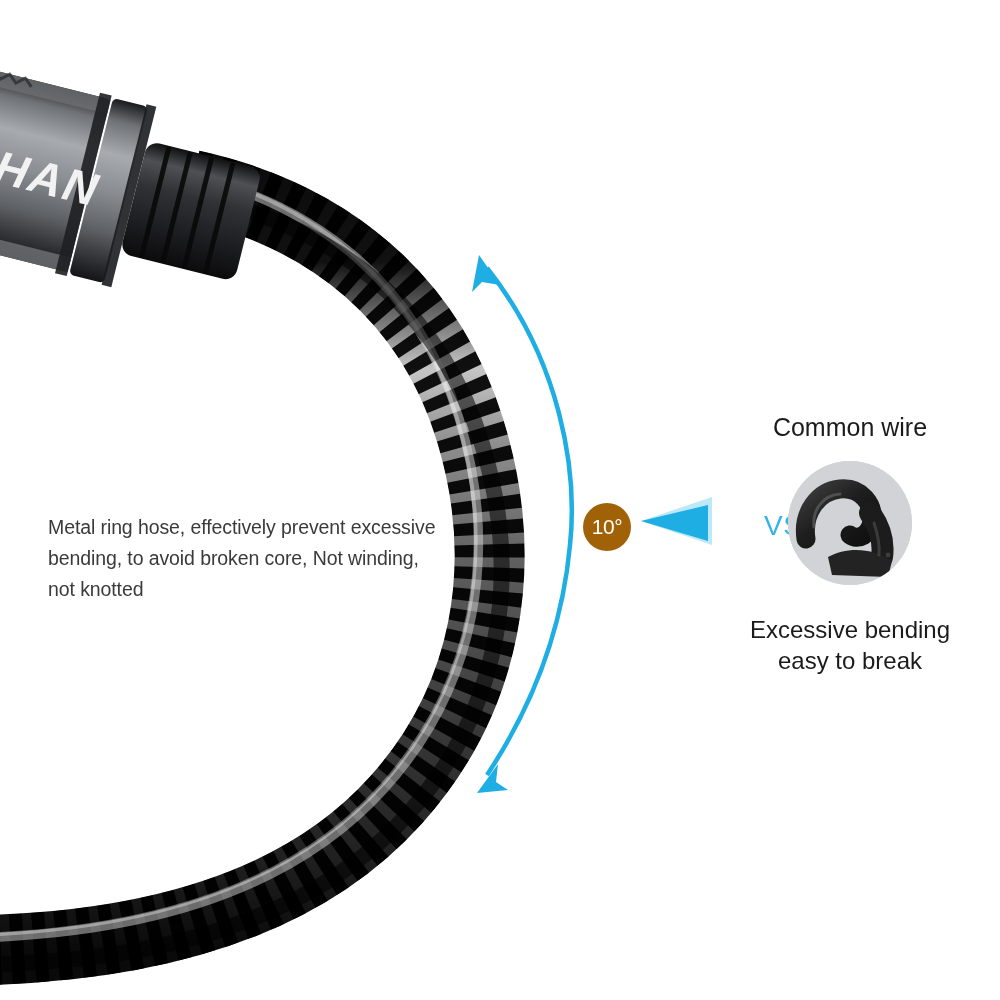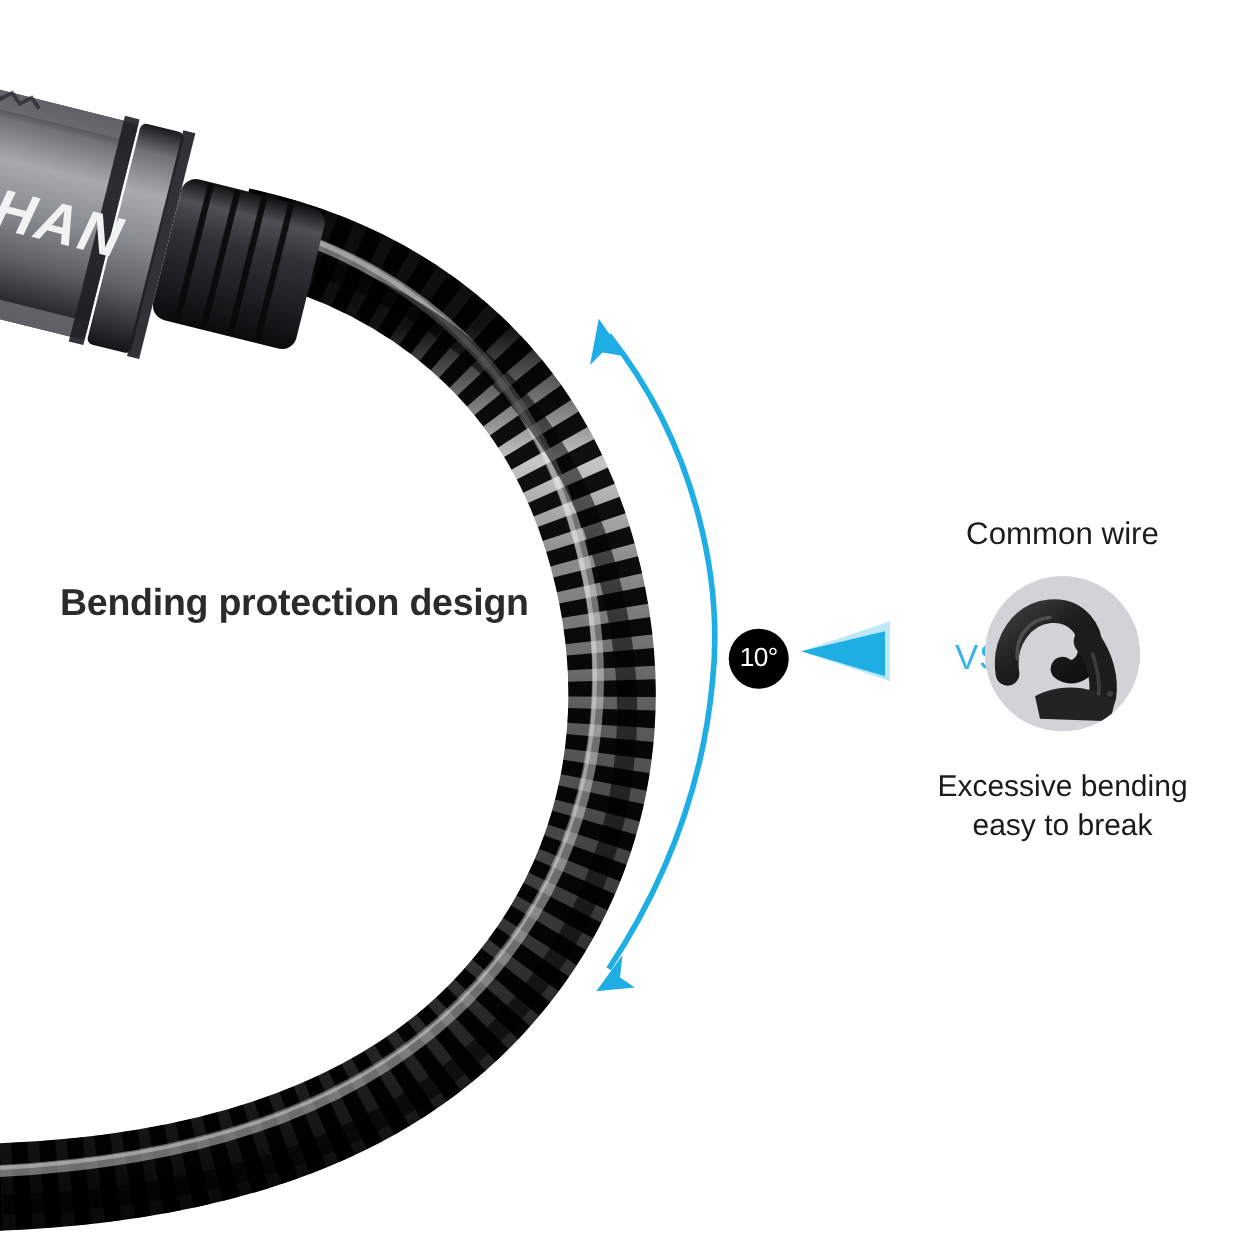--- a/index.html
+++ b/index.html
@@ -51,21 +51,21 @@
   }
 
   
   .angle-badge {
     position: absolute;
     left: 583px;
     top: 503px;
     width: 48px;
     height: 48px;
     border-radius: 50%;
-    background: #000000;
+    background: #a16207;
     color: #ffffff;
     font-size: 21px;
     line-height: 48px;
     text-align: center;
     letter-spacing: -0.5px;
   }
   .vs-label {
     position: absolute;
     left: 720px;
     top: 510px;
@@ -219,21 +219,21 @@
 
       <path d="M 477,793 L 498,764 L 496,782 L 508,790 Z" stroke="none"></path>
     </g>
 
     <g>
       <path d="M 641,521 L 712,497 L 712,545 Z" fill="#8fd8f2" opacity="0.6"></path>
       <path d="M 641,521 L 708,505 L 708,541 Z" fill="#1eaee4"></path>
     </g>
   </svg>
 
-  <div class="feature-title">Bending protection design</div>
+  <div class="feature-desc">Metal ring hose, effectively prevent excessive bending, to avoid broken core, Not winding, not knotted</div>
 
   <div class="angle-badge">10°</div>
   <div class="vs-label">VS</div>
 
   <div class="common-wire-label">Common wire</div>
 
   <div class="common-wire-photo">
     <svg viewBox="0 0 124 124">
       <rect x="0" y="0" width="124" height="124" fill="#d2d3d6"></rect>
 

